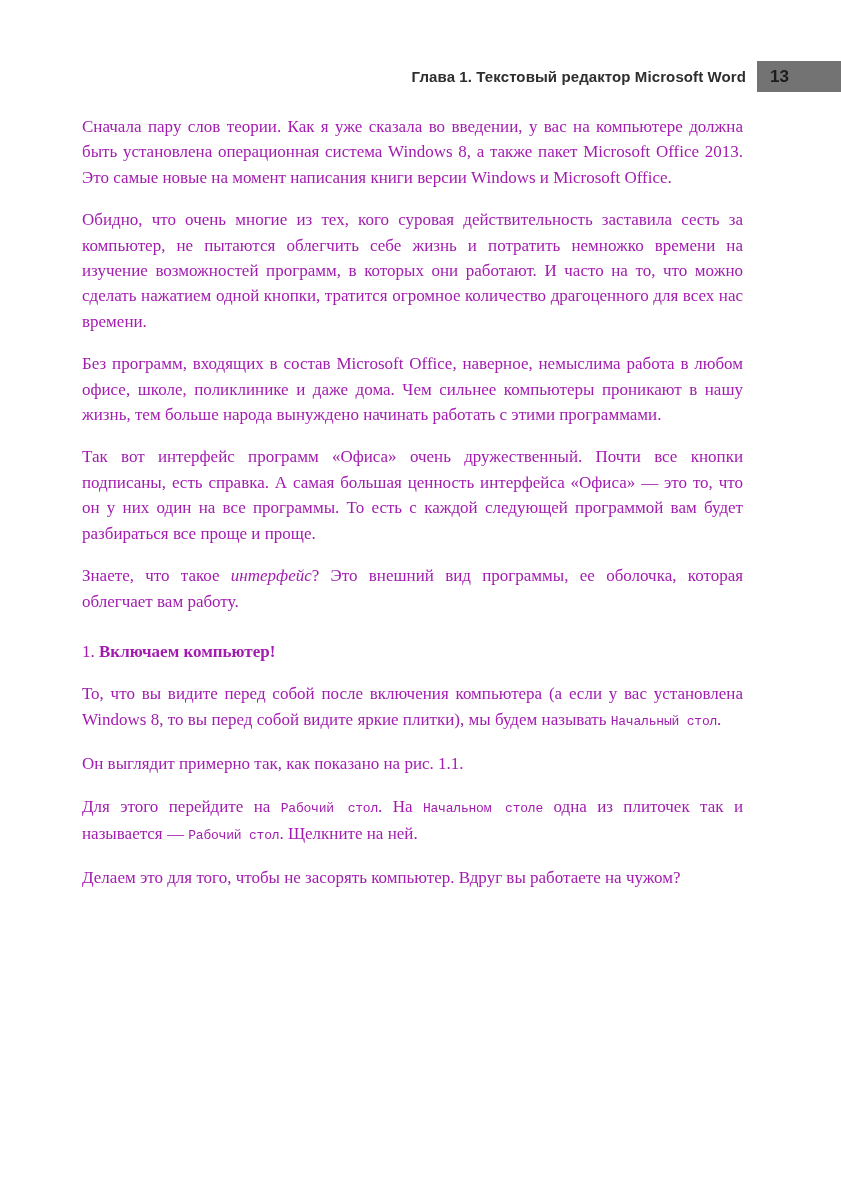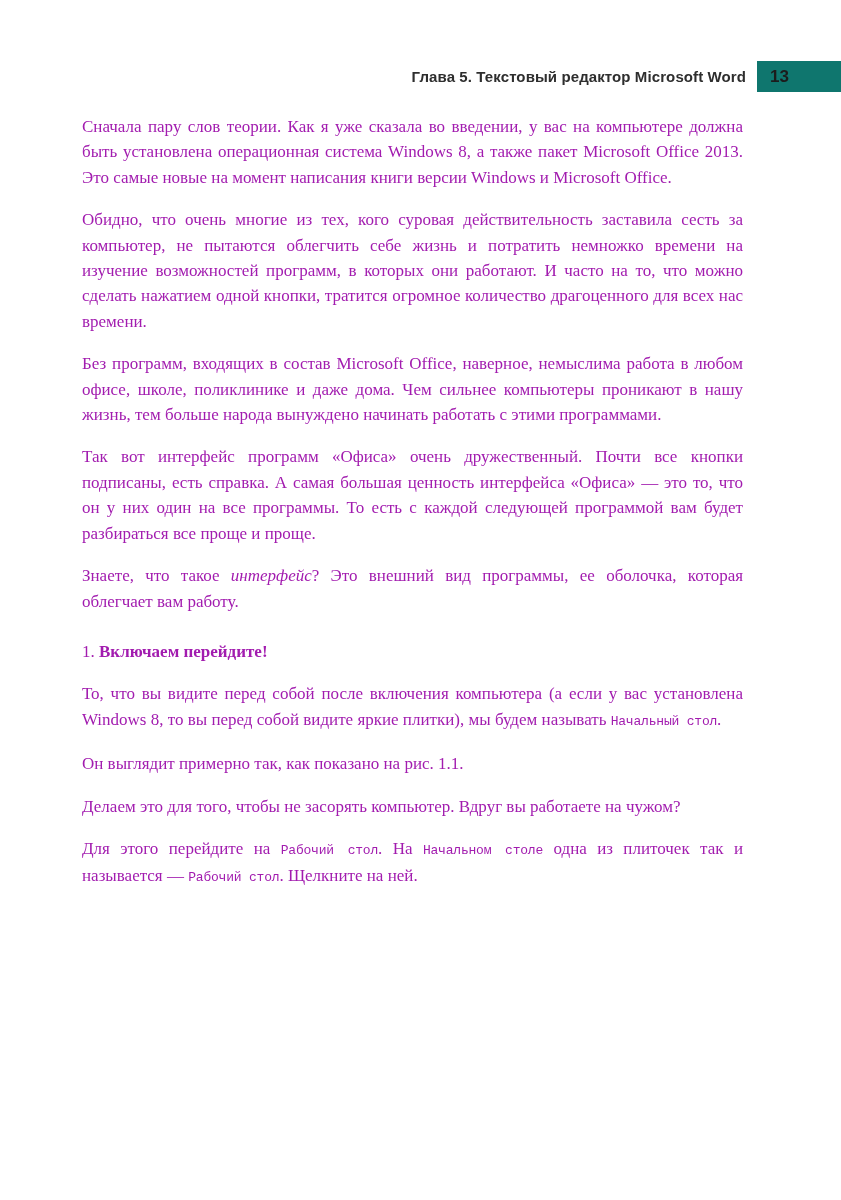--- a/index.html
+++ b/index.html
@@ -75,31 +75,31 @@
     font-family: Liberation Mono, monospace;
     font-size: 13px;
     letter-spacing: -0.2px;
   }
 </style>
 </head>
 <body>
 
 <div class="page">
   <header class="page-header">
-    <div class="chapter-title">Глава 5. Текстовый редактор Microsoft Word</div>
-    <div class="page-number-badge" style="background: #0f766e;">
+    <div class="chapter-title">Глава 1. Текстовый редактор Microsoft Word</div>
+    <div class="page-number-badge" style="background: #737373;">
       <span>13</span>
     </div>
   </header>
 
   <main class="content">
       <p><span>Сначала пару слов теории. Как я уже сказала во введении, у вас на компьютере должна быть установлена операционная система Windows 8, а также пакет Microsoft Office 2013. Это самые новые на момент написания книги версии Windows и Microsoft Office.</span></p>
       <p><span>Обидно, что очень многие из тех, кого суровая действительность заставила сесть за компьютер, не пытаются облегчить себе жизнь и потратить немножко времени на изучение возможностей программ, в которых они работают. И часто на то, что можно сделать нажатием одной кнопки, тратится огромное количество драгоценного для всех нас времени.</span></p>
       <p><span>Без программ, входящих в состав Microsoft Office, наверное, немыслима работа в любом офисе, школе, поликлинике и даже дома. Чем сильнее компьютеры проникают в нашу жизнь, тем больше народа вынуждено начинать работать с этими программами.</span></p>
       <p><span>Так вот интерфейс программ «Офиса» очень дружественный. Почти все кнопки подписаны, есть справка. А самая большая ценность интерфейса «Офиса» — это то, что он у них один на все программы. То есть с каждой следующей программой вам будет разбираться все проще и проще.</span></p>
       <p><span>Знаете, что такое </span><span class="run-i">интерфейс</span><span>? Это внешний вид программы, ее оболочка, которая облегчает вам работу.</span></p>
-      <h3><span>1. </span><span class="run-b">Включаем перейдите!</span></h3>
+      <h3><span>1. </span><span class="run-b">Включаем компьютер!</span></h3>
       <p><span>То, что вы видите перед собой после включения компьютера (а если у вас установлена Windows 8, то вы перед собой видите яркие плитки), мы будем называть </span><span class="run-ui">Начальный стол</span><span>.</span></p>
       <p><span>Он выглядит примерно так, как показано на рис. 1.1.</span></p>
+      <p><span>Для этого перейдите на </span><span class="run-ui">Рабочий стол</span><span>. На </span><span class="run-ui">Начальном столе</span><span> одна из плиточек так и называется — </span><span class="run-ui">Рабочий стол</span><span>. Щелкните на ней.</span></p>
       <p><span>Делаем это для того, чтобы не засорять компьютер. Вдруг вы работаете на чужом?</span></p>
-      <p><span>Для этого перейдите на </span><span class="run-ui">Рабочий стол</span><span>. На </span><span class="run-ui">Начальном столе</span><span> одна из плиточек так и называется — </span><span class="run-ui">Рабочий стол</span><span>. Щелкните на ней.</span></p>
     </main>
 </div>
 
 </body></html>

